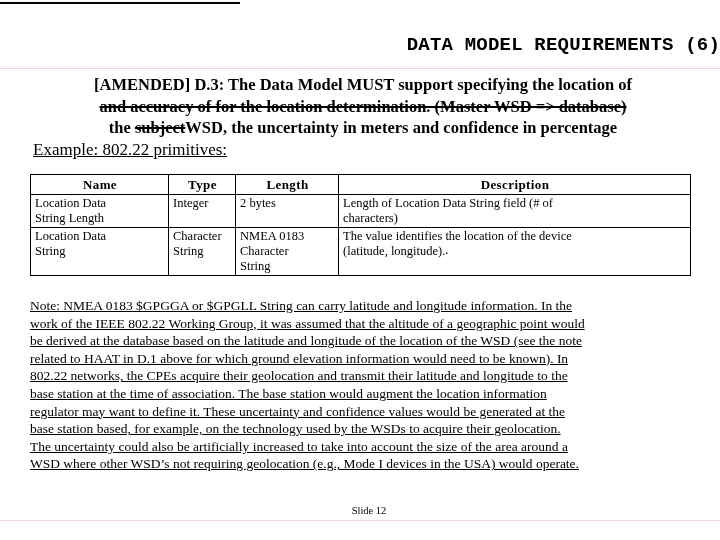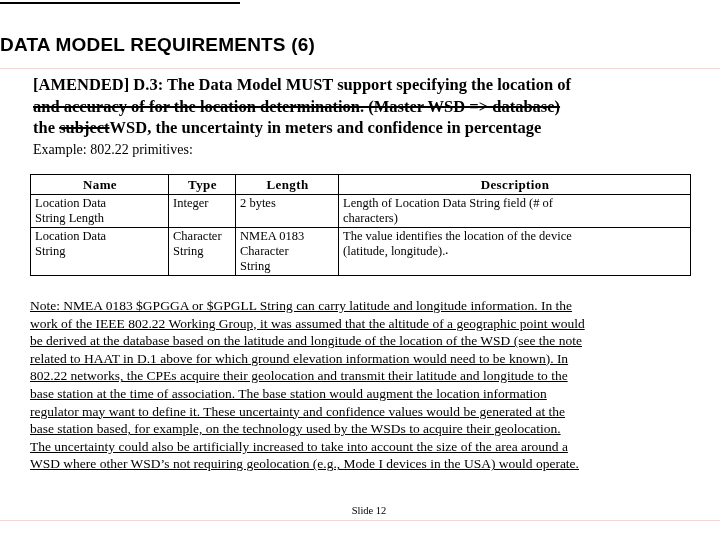--- a/index.html
+++ b/index.html
@@ -35,48 +35,50 @@
     background: #f3d7d7;
   }
   #change-rule-top { top: 68px; }
   #change-rule-bottom { top: 520px; }
 
   #slide-title {
     position: absolute;
     left: 0px;
     top: 34px;
     width: 720px;
-    text-align: left;
-    font-family: Liberation Sans, sans-serif;
+    text-align: right;
+    font-family: Liberation Mono, monospace;
     font-weight: bold;
     font-size: 19px;
     letter-spacing: 0.2px;
     line-height: 22px;
     white-space: nowrap;
   }
 
   #requirement-block {
     position: absolute;
     left: 33px;
     top: 74px;
     width: 660px;
     font-weight: bold;
     font-size: 16.5px;
     line-height: 21.5px;
+    text-align: center;
   }
   #requirement-block .line { white-space: nowrap; }
   .strike { text-decoration: line-through; text-decoration-thickness: 2px; }
 
   #example-label {
     position: absolute;
     left: 33px;
     top: 140px;
-    font-size: 14px;
+    font-size: 17px;
     line-height: 19px;
     white-space: nowrap;
+    text-decoration: underline;
   }
 
   
   #primitives-table {
     position: absolute;
     left: 30px;
     top: 174px;
     width: 660px;
     border-collapse: collapse;
     table-layout: fixed;

